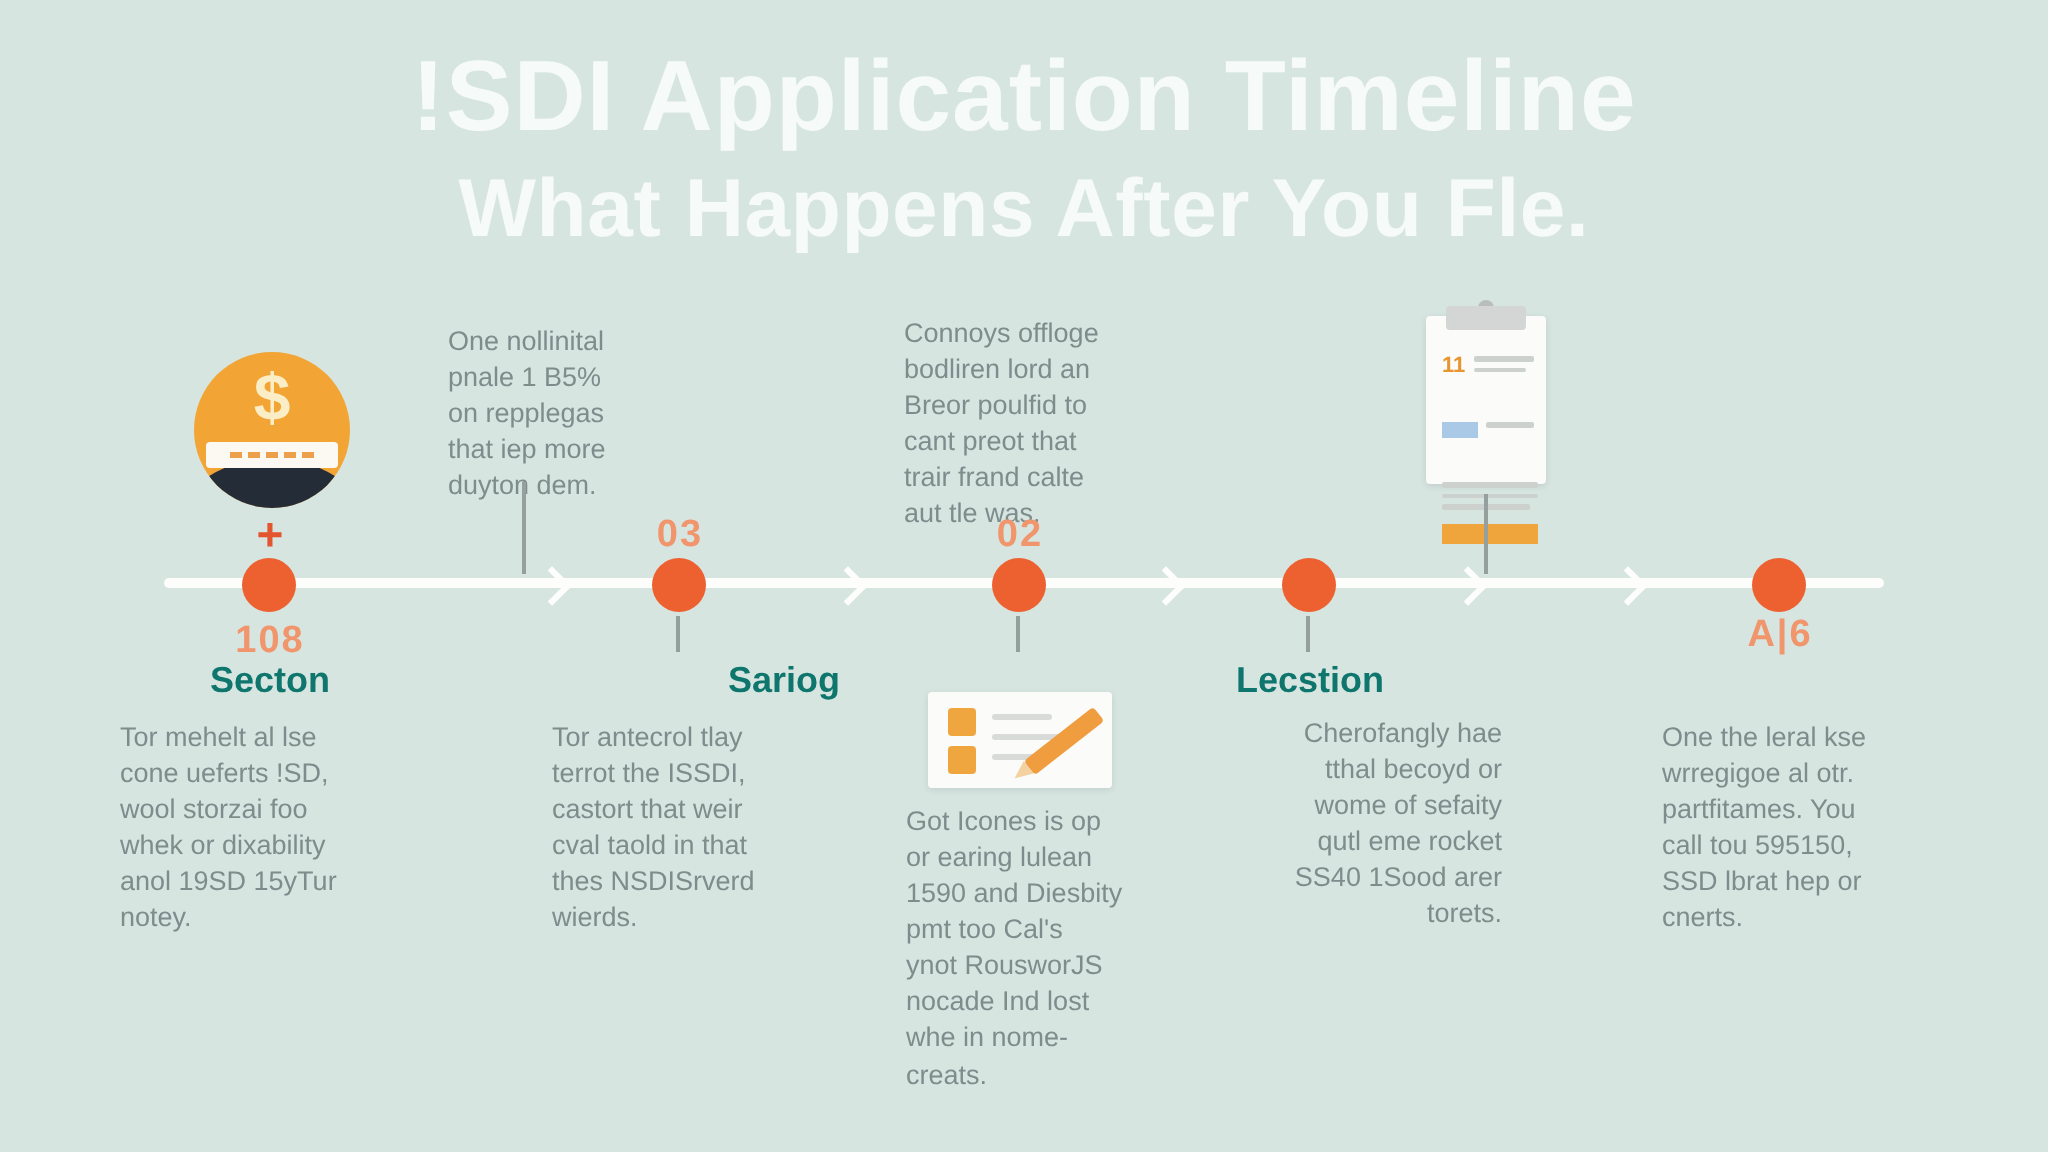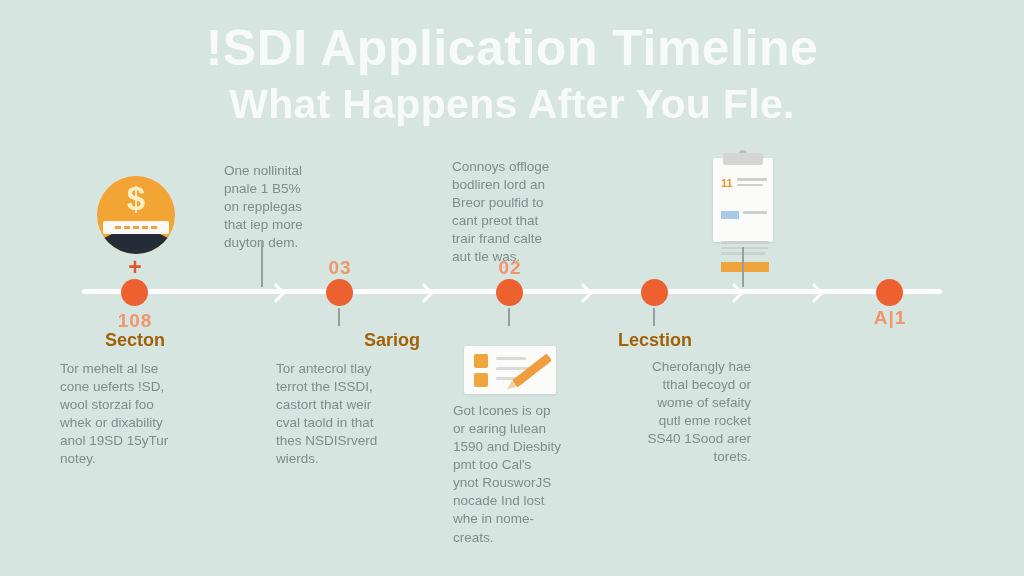--- a/index.html
+++ b/index.html
@@ -23,21 +23,21 @@
 
   
   .tl-line { position: absolute; left: 82px; top: 289px; width: 860px; height: 5px; background: #fdfdfc; border-radius: 3px; }
   .dot { position: absolute; top: 279px; width: 27px; height: 27px; border-radius: 50%; background: #ed6130; }
   .arrow { position: absolute; top: 286px; width: 11px; height: 11px;
            border-top: 3.5px solid #fdfdfc; border-right: 3.5px solid #fdfdfc; transform: rotate(45deg); }
   .stem { position: absolute; width: 2px; background: #95a09e; }
 
   .num { position: absolute; width: 60px; text-align: center; font-size: 19px; font-weight: 700; color: #f0956c; letter-spacing: 1px; }
   .plus { position: absolute; left: 120px; top: 254px; width: 30px; text-align: center; font-size: 23px; font-weight: 700; color: #e2552f; }
-  .label { position: absolute; width: 160px; text-align: center; font-size: 18px; font-weight: 700; color: #a16207; }
+  .label { position: absolute; width: 160px; text-align: center; font-size: 18px; font-weight: 700; color: #0f766e; }
 
   
   .money { position: absolute; left: 97px; top: 176px; width: 78px; height: 78px; border-radius: 50%;
            background: #f2a435; overflow: hidden; }
   .money-dark { position: absolute; left: -21px; top: 53px; width: 120px; height: 120px; border-radius: 50%; background: #242c37; }
   .money-dollar { position: absolute; top: 4px; left: 0; width: 78px; text-align: center;
                   font-size: 33px; font-weight: 700; color: #fbeec6; }
   .money-banner { position: absolute; top: 45px; left: 6px; width: 66px; height: 13px;
                   background: #fbf9f1; border-radius: 2px; }
   .money-banner-dashes { margin: 5px 12px 0 12px; border-top: 3px dashed #eda04b; }
@@ -178,15 +178,21 @@
 creats.</div>
 
   <div class="label" style="left:575px; top:330px;">Lecstion</div>
   <div class="body-text" style="left:596px; top:358px; width:155px;text-align:right;">Cherofangly hae
 tthal becoyd or
 wome of sefaity
 qutl eme rocket
 SS40 1Sood arer
 torets.</div>
 
-  <div class="num" style="left:860px; top:307px;">A|1</div>
+  <div class="num" style="left:860px; top:307px;">A|6</div>
+  <div class="body-text" style="left:831px; top:360px; width:168px;">One the leral kse
+wrregigoe al otr.
+partfitames. You
+call tou 595150,
+SSD lbrat hep or
+cnerts.</div>
 
 </div>
 
 </body></html>

